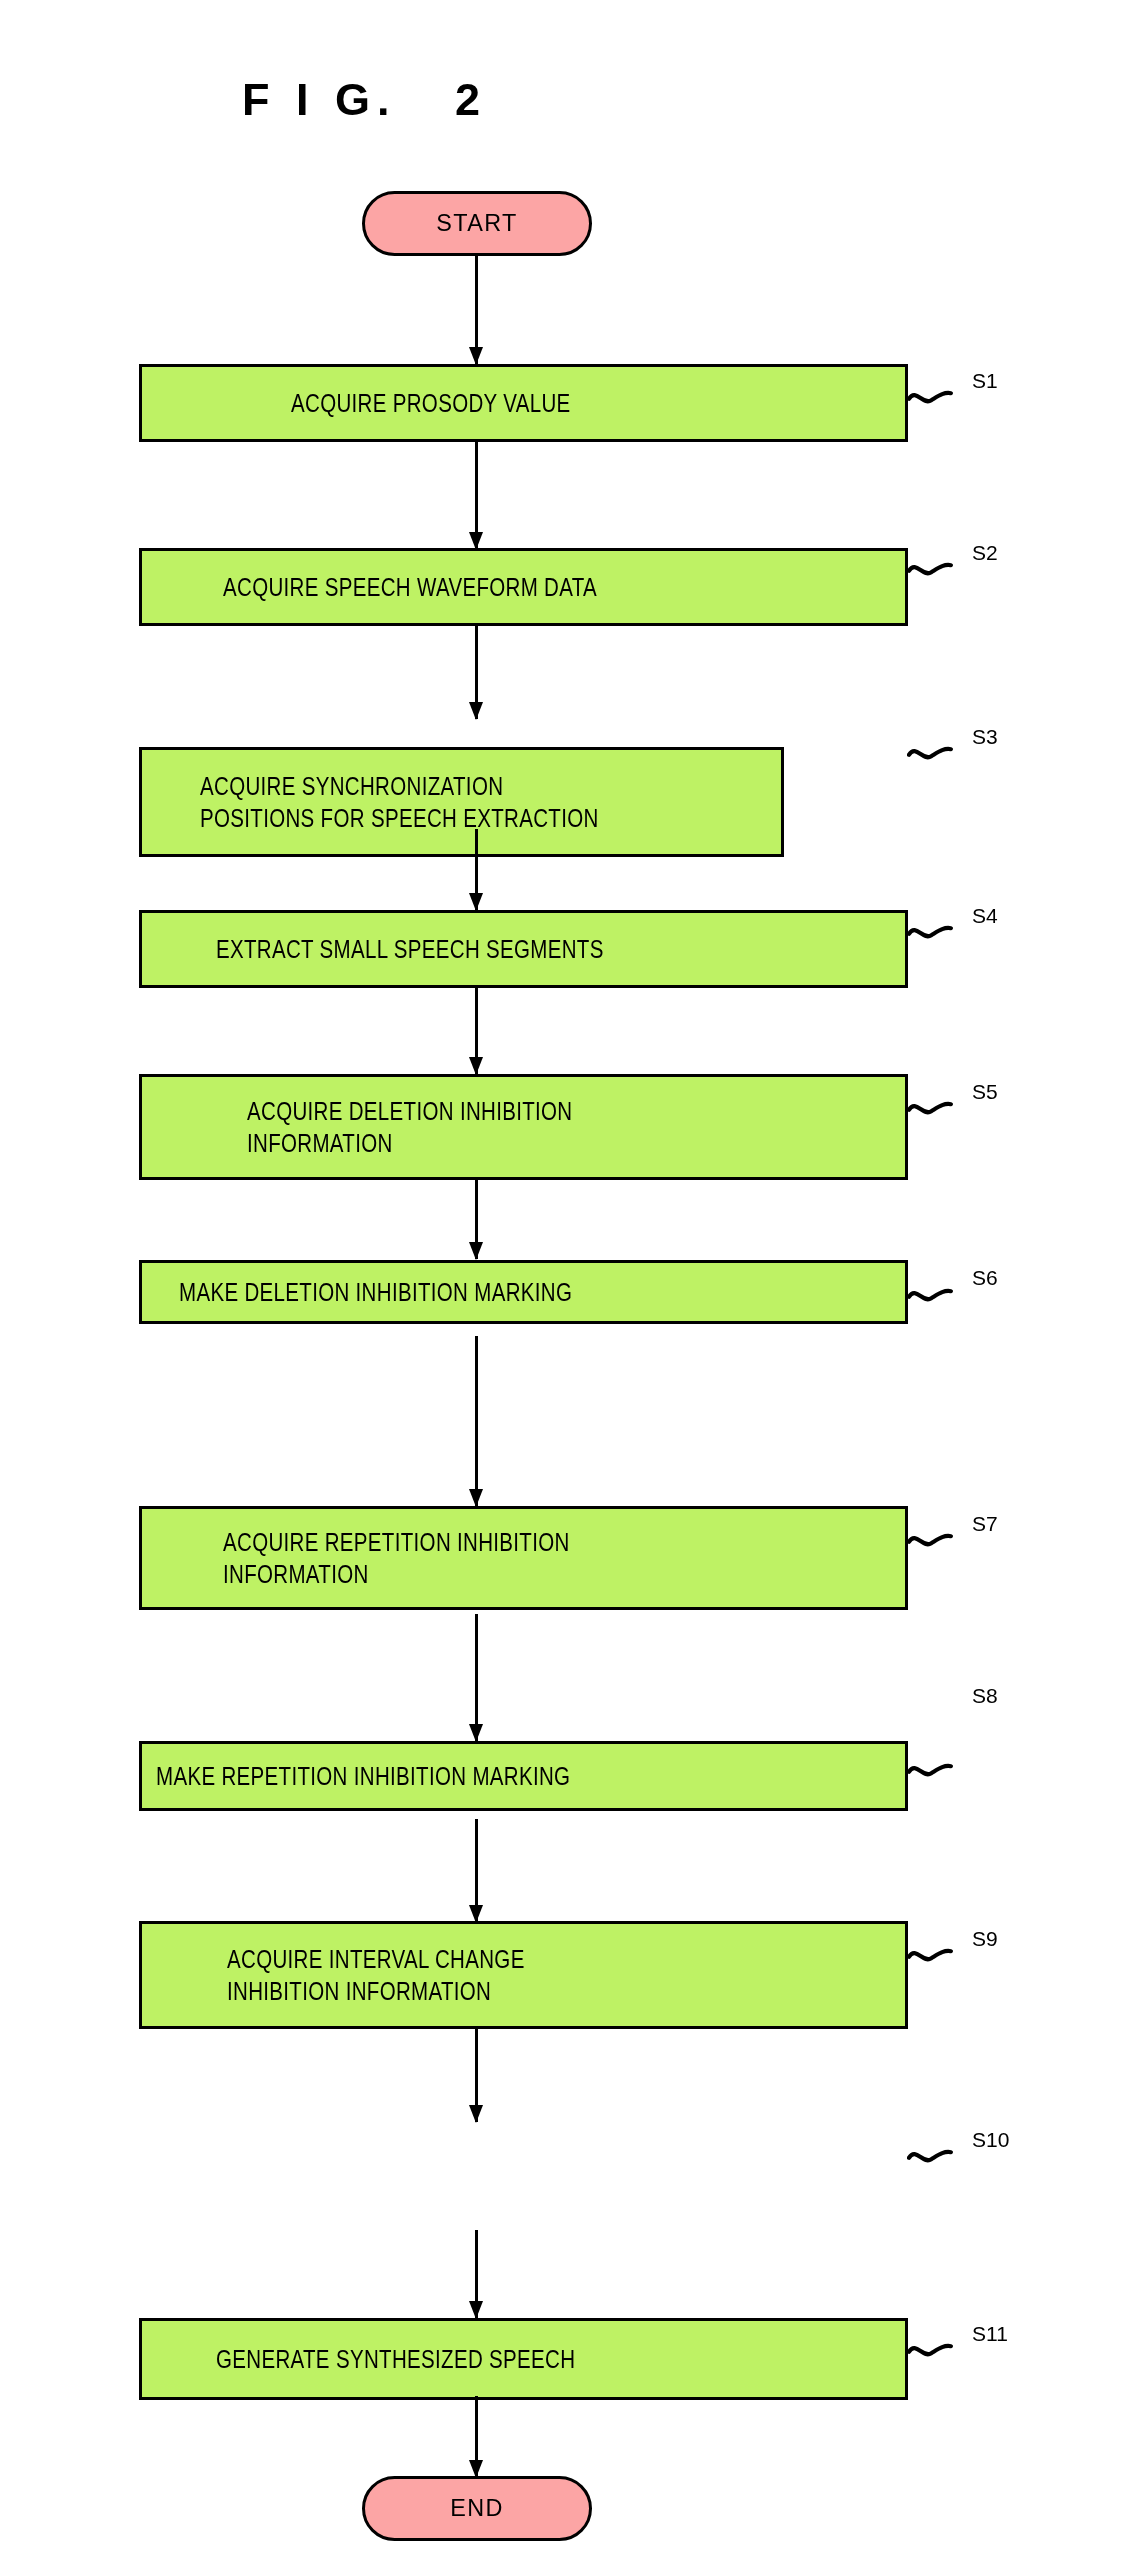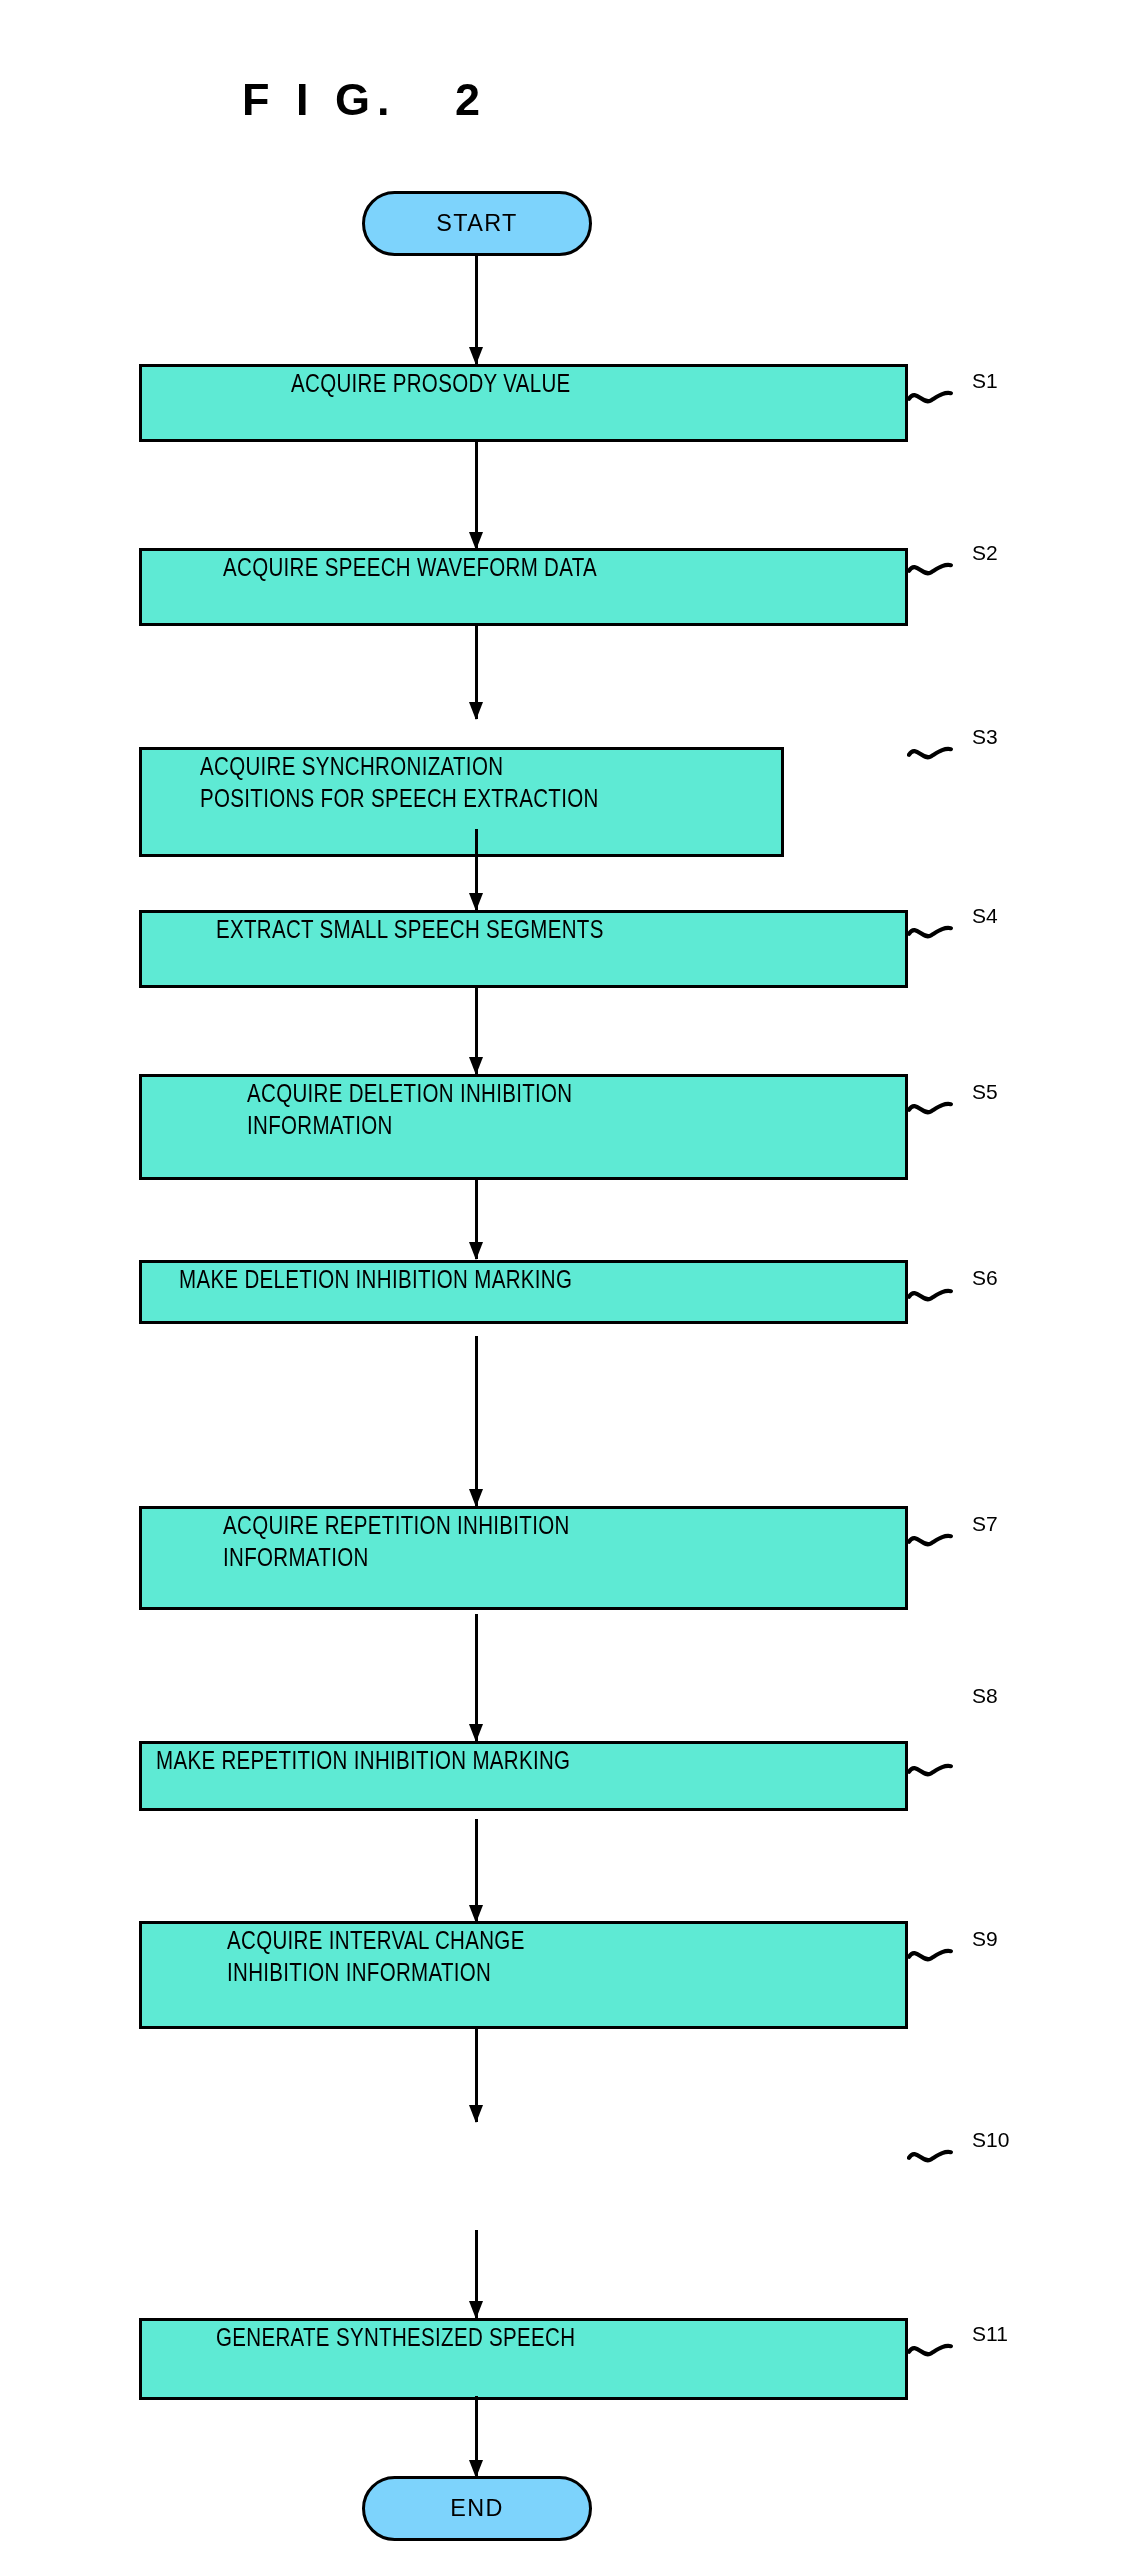--- a/index.html
+++ b/index.html
@@ -36,36 +36,37 @@
     top: 0;
     width: 1147px;
     height: 2576px;
   }
 
   .terminal {
     position: absolute;
     box-sizing: border-box;
     border: 3.5px solid #000;
     border-radius: 707px;
-    background: #7dd3fc;
+    background: #fca5a5;
     display: flex;
     align-items: center;
     justify-content: center;
     font-size: 23.4px;
     letter-spacing: 1.4px;
     font-family: "Liberation Sans", sans-serif;
   }
 
   .pbox {
     position: absolute;
     box-sizing: border-box;
     border: 3.5px solid #000;
-    background: #5eead4;
+    background: #bef264;
     display: flex;
     flex-direction: column;
+    justify-content: center;
   }
   .pbox .line {
     font-family: "Liberation Sans Narrow", "Liberation Sans", sans-serif;
     font-size: 25px;
     line-height: 1.28;
     white-space: pre;
     transform: scaleX(0.82);
     transform-origin: left center;
     letter-spacing: 0.4px;
   }

